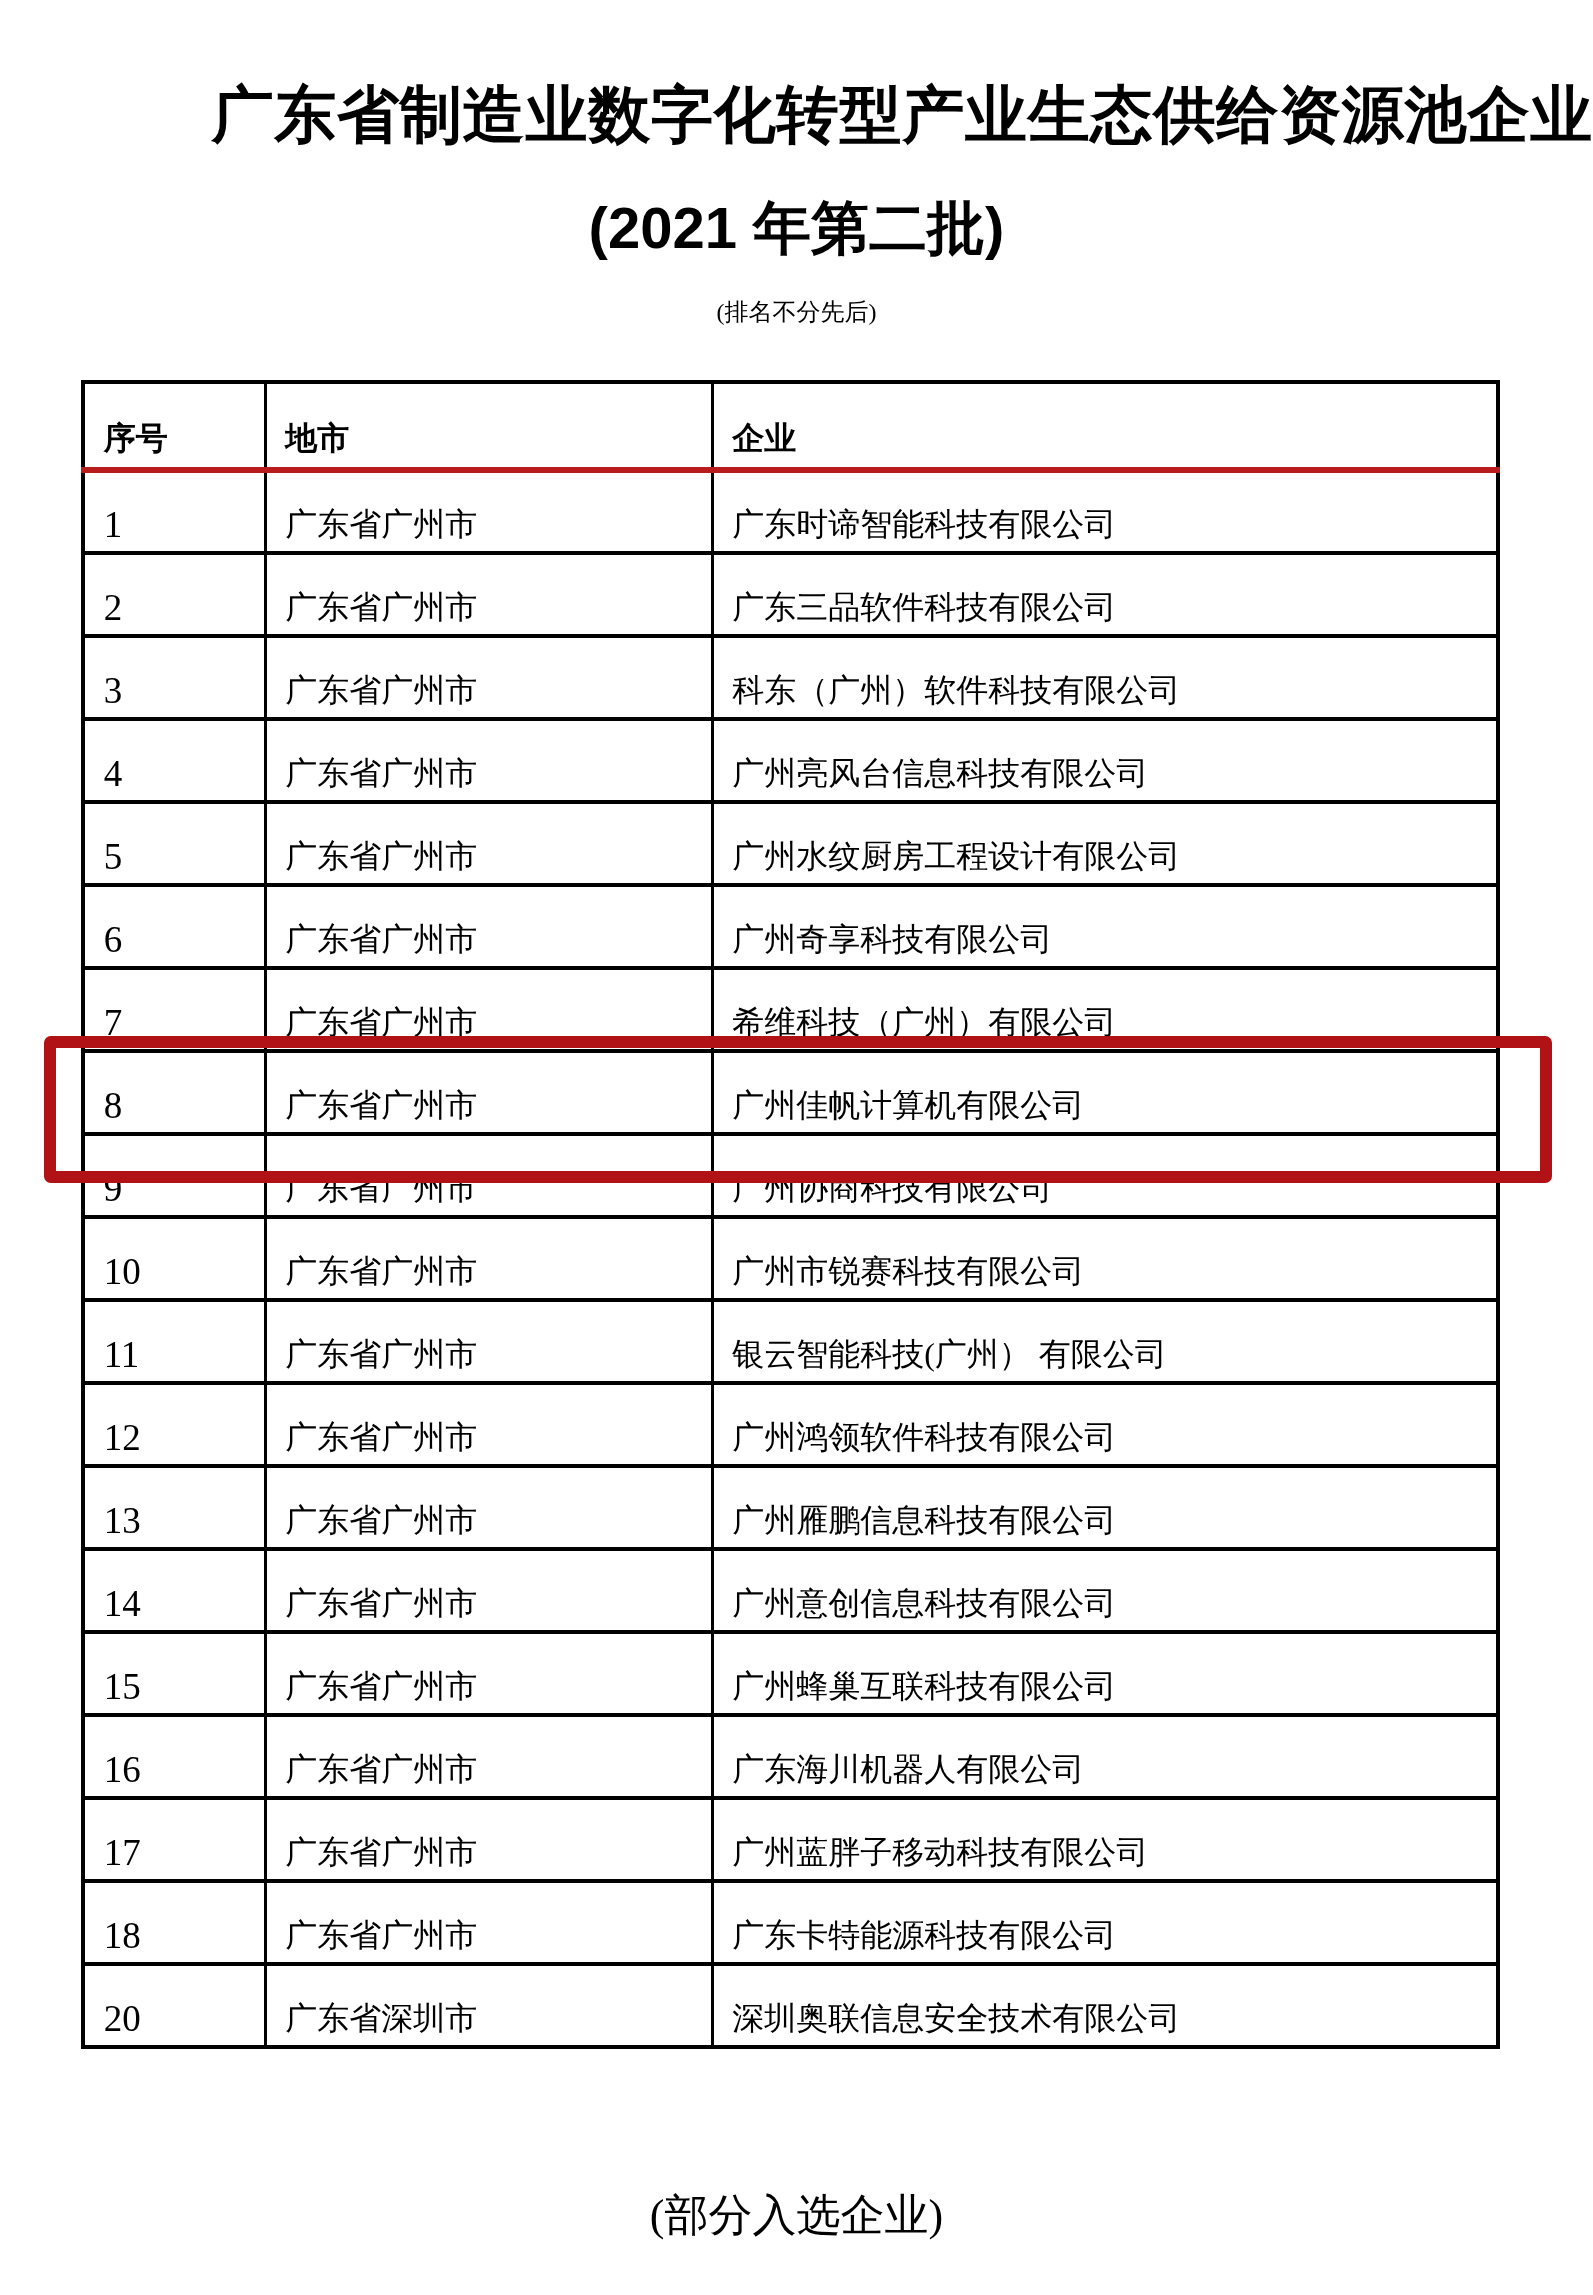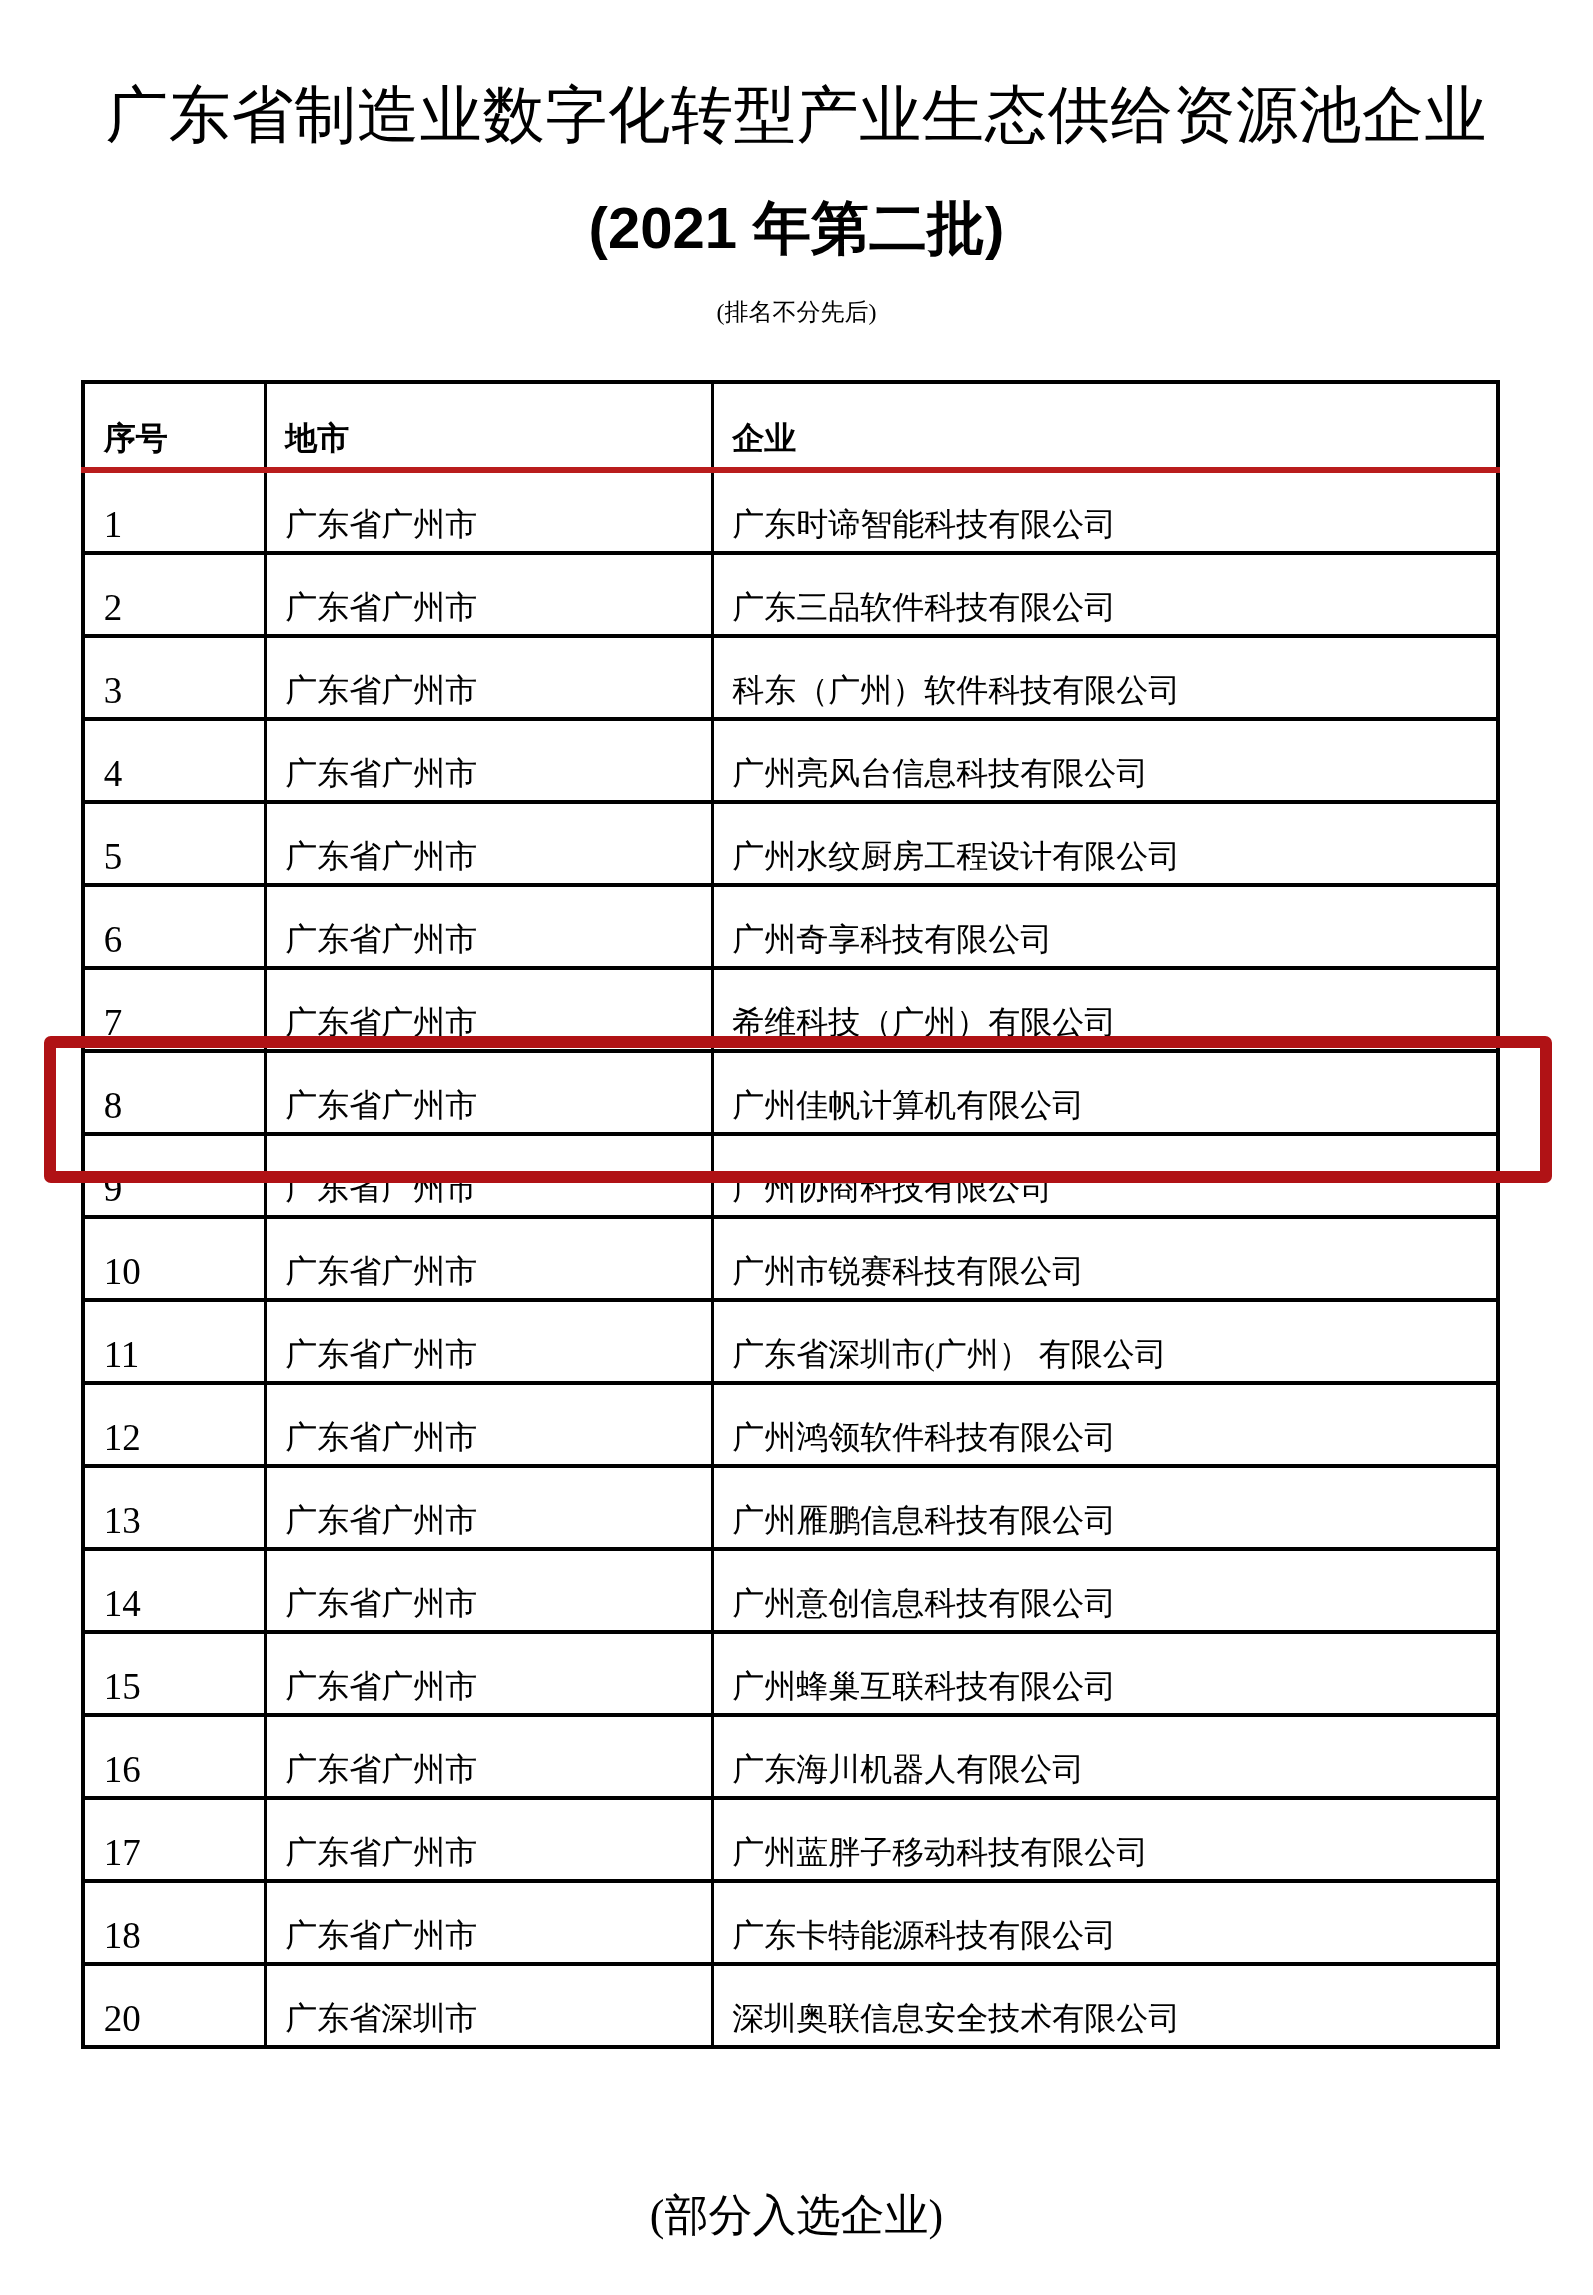--- a/index.html
+++ b/index.html
@@ -8,24 +8,24 @@
     width:1593px;
     height:2295px;
     background:#ffffff;
     font-family:"Liberation Serif","DejaVu Serif",serif;
     color:#000000;
     overflow:hidden;
   }
   .doc-title{
     position:absolute;
     top:81px; left:0; width:100%;
-    text-align:center;
+    text-align:right;
     font-family:"Liberation Sans","DejaVu Sans",sans-serif;
     font-size:62px;
-    font-weight:normal;
+    font-weight:bold;
     letter-spacing:0.8px;
     line-height:68px;
     white-space:nowrap;
   }
   .doc-subtitle{
     position:absolute;
     top:195px; left:0; width:100%;
     text-align:center;
     font-family:Liberation Sans, sans-serif;
     font-size:58px;
@@ -166,21 +166,21 @@
         <td>广州协商科技有限公司</td>
       </tr>
       <tr>
         <td class="num">10</td>
         <td>广东省广州市</td>
         <td>广州市锐赛科技有限公司</td>
       </tr>
       <tr>
         <td class="num">11</td>
         <td>广东省广州市</td>
-        <td>广东省深圳市(广州） 有限公司</td>
+        <td>银云智能科技(广州） 有限公司</td>
       </tr>
       <tr>
         <td class="num">12</td>
         <td>广东省广州市</td>
         <td>广州鸿领软件科技有限公司</td>
       </tr>
       <tr>
         <td class="num">13</td>
         <td>广东省广州市</td>
         <td>广州雁鹏信息科技有限公司</td>

